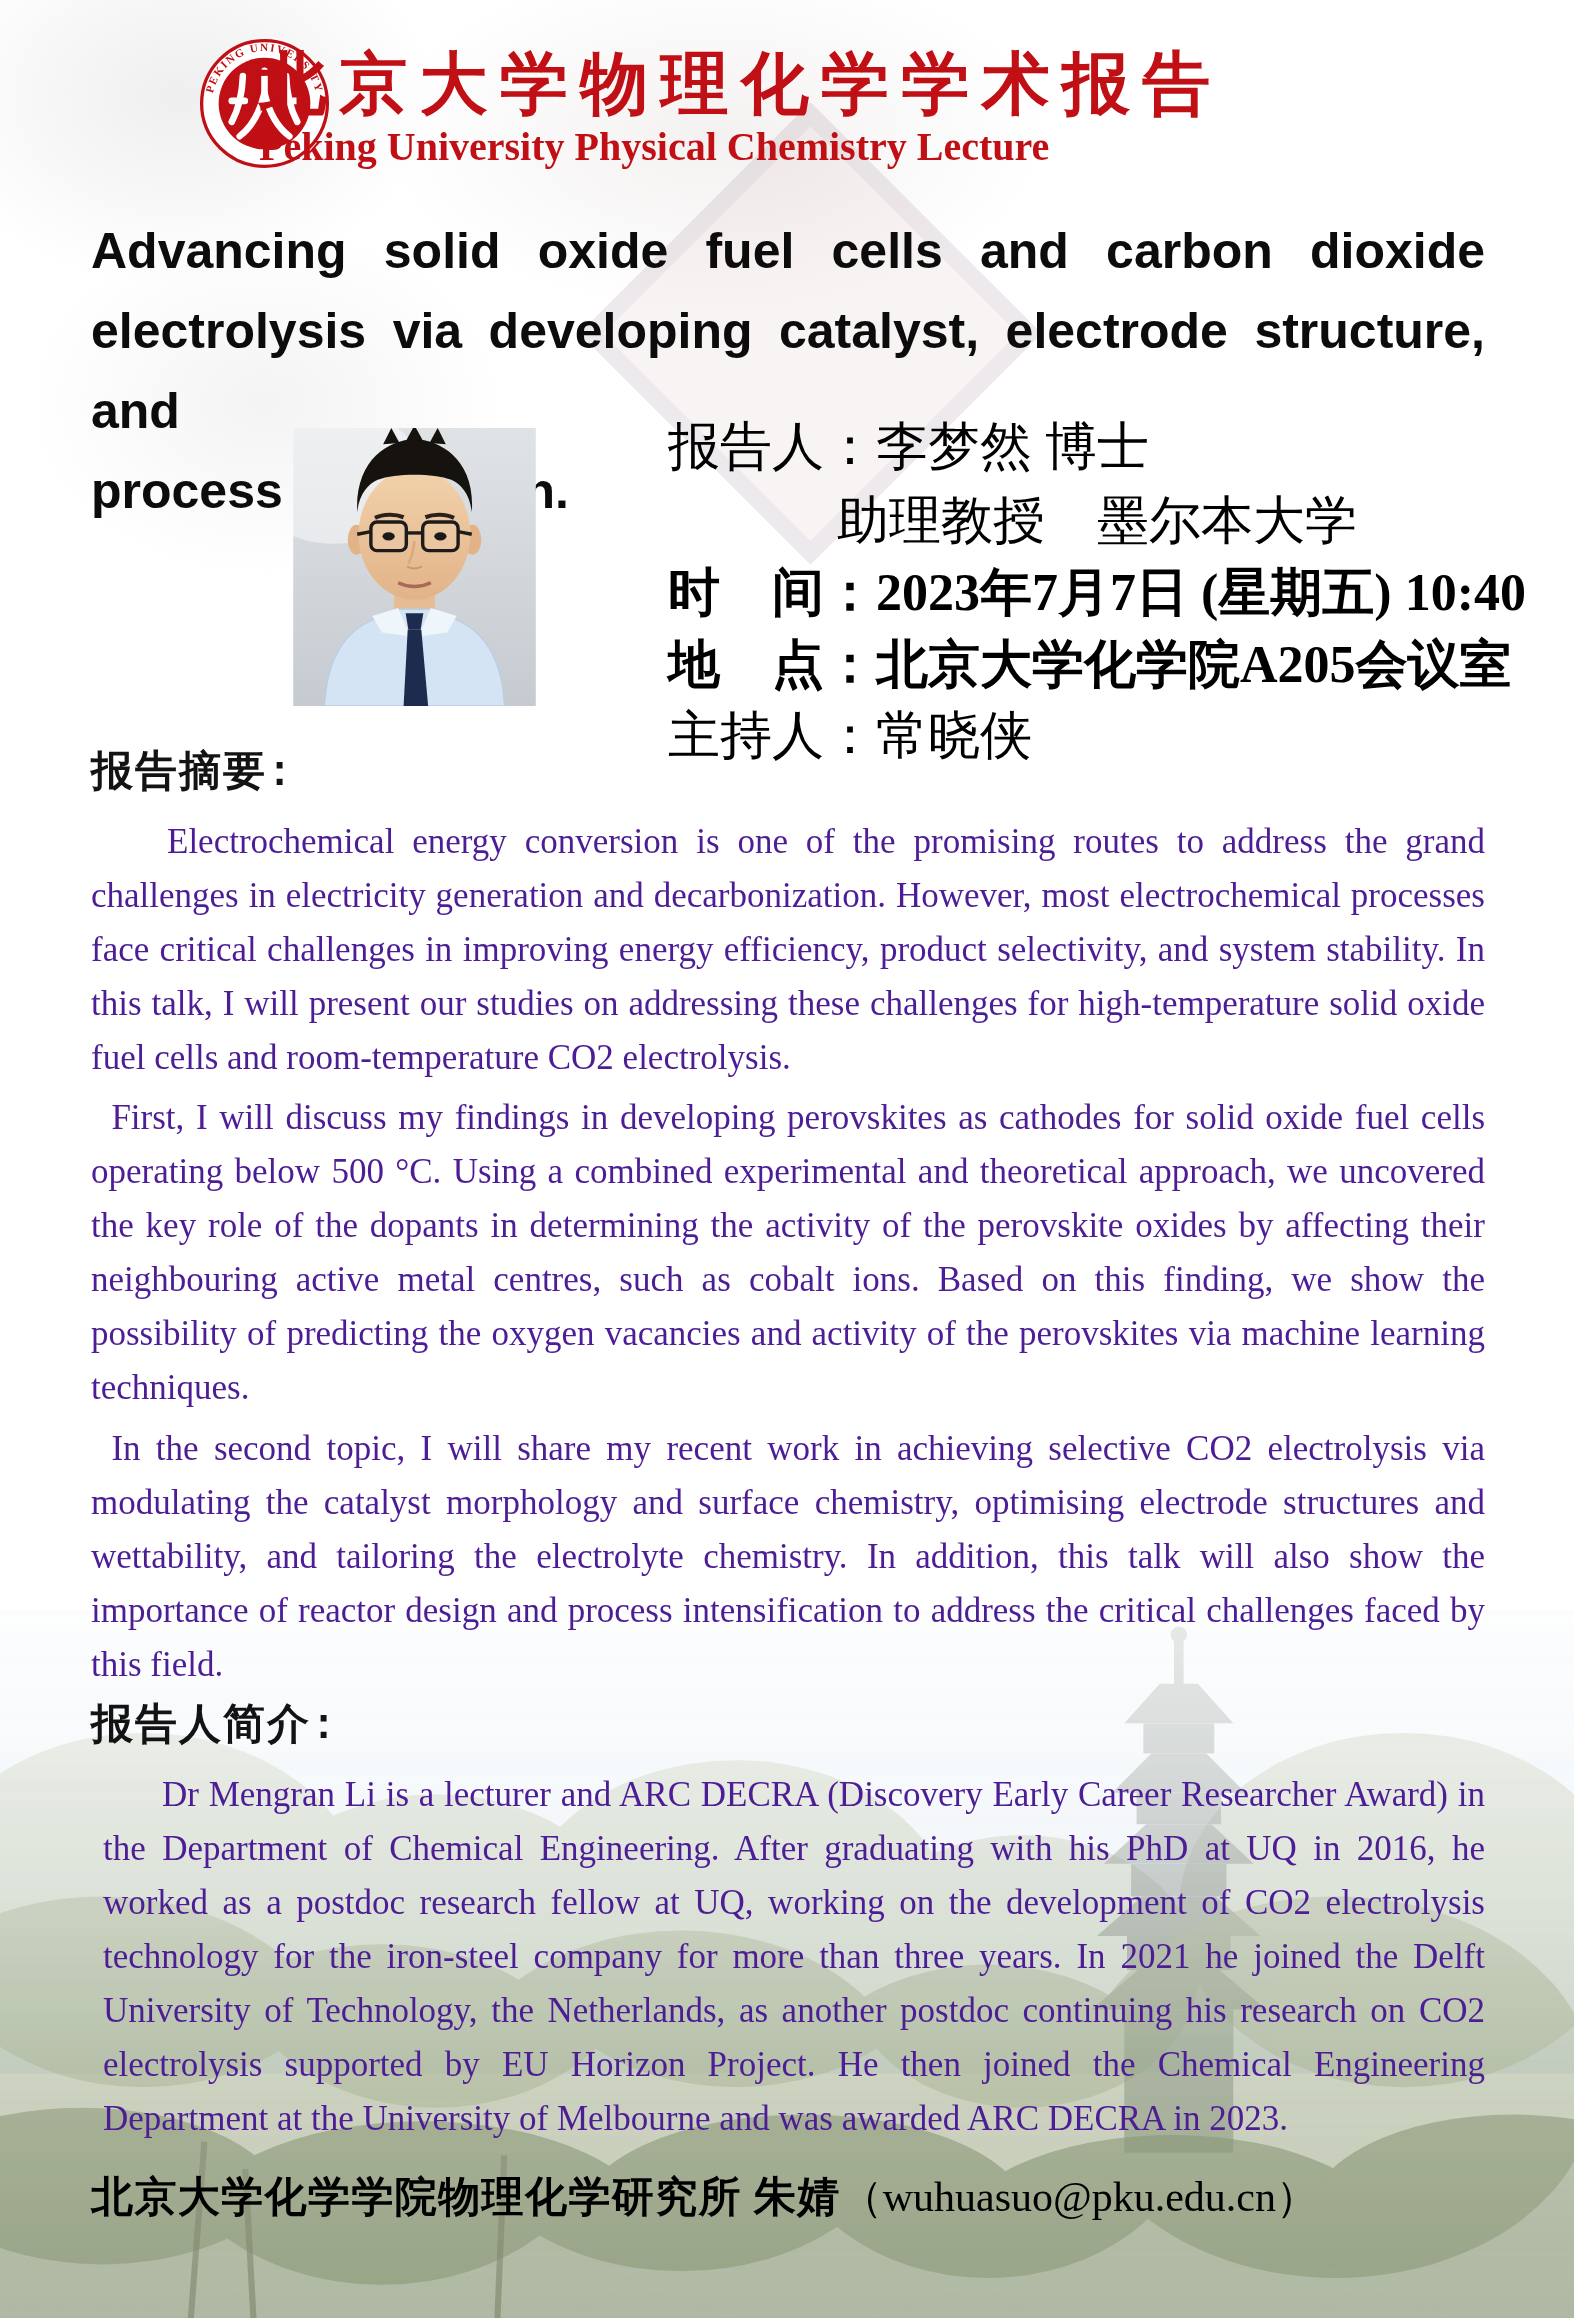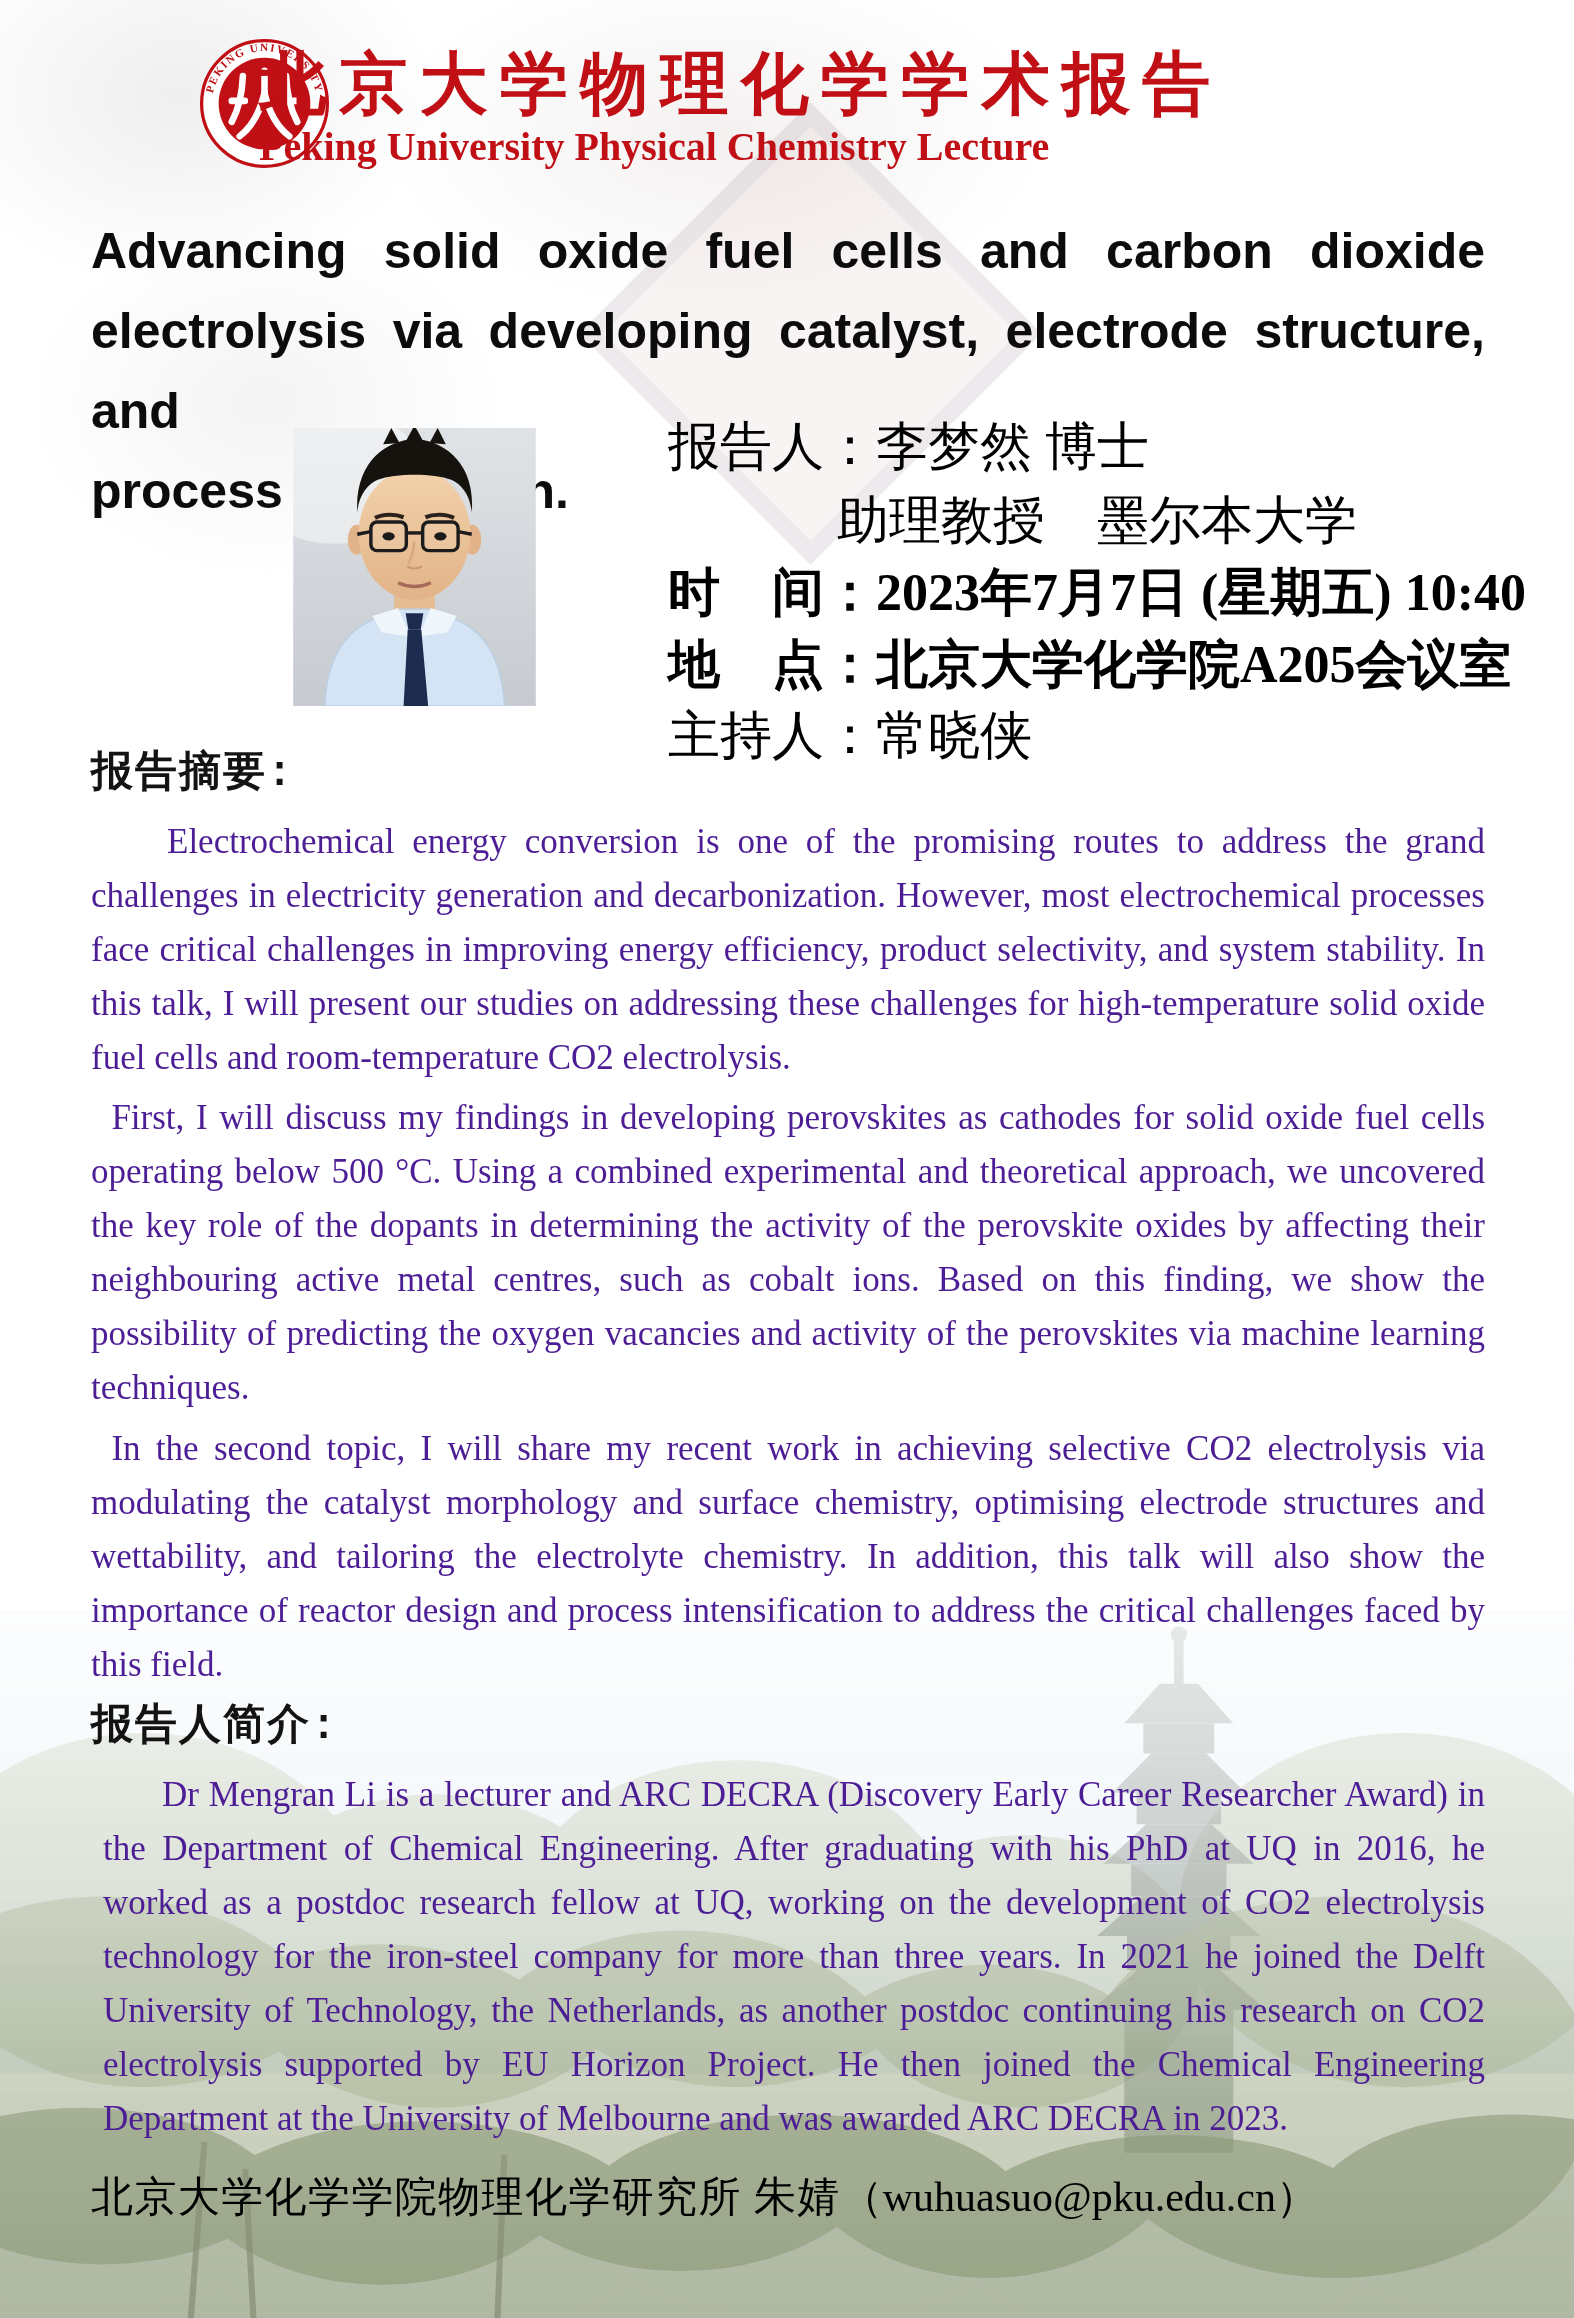--- a/index.html
+++ b/index.html
@@ -68,21 +68,21 @@
   }
   .bio-head{margin-top:11px;}
   .para{
     font-size:35px;line-height:54px;text-align:justify;margin:0 0 6.8px 0;color:#4c1d95;
   }
   .indent-lg{text-indent:76px;}
   .indent-sm{text-indent:20.4px;}
   .indent-md{text-indent:59px;margin-left:12px;}
   
   .footer{margin-top:23px;font-size:42px;white-space:nowrap;color:#000;}
-  .footer-cn{font-weight:normal;letter-spacing:1.4px;}
+  .footer-cn{font-weight:bold;letter-spacing:1.4px;}
   .footer-email{font-weight:normal;}
 </style>
 </head>
 <body>
 
 <div class="decor-layer">
   <div class="blob blob1"></div>
   <div class="blob blob2"></div>
   <div class="blob blob3"></div>
   <div class="diamond"></div>

